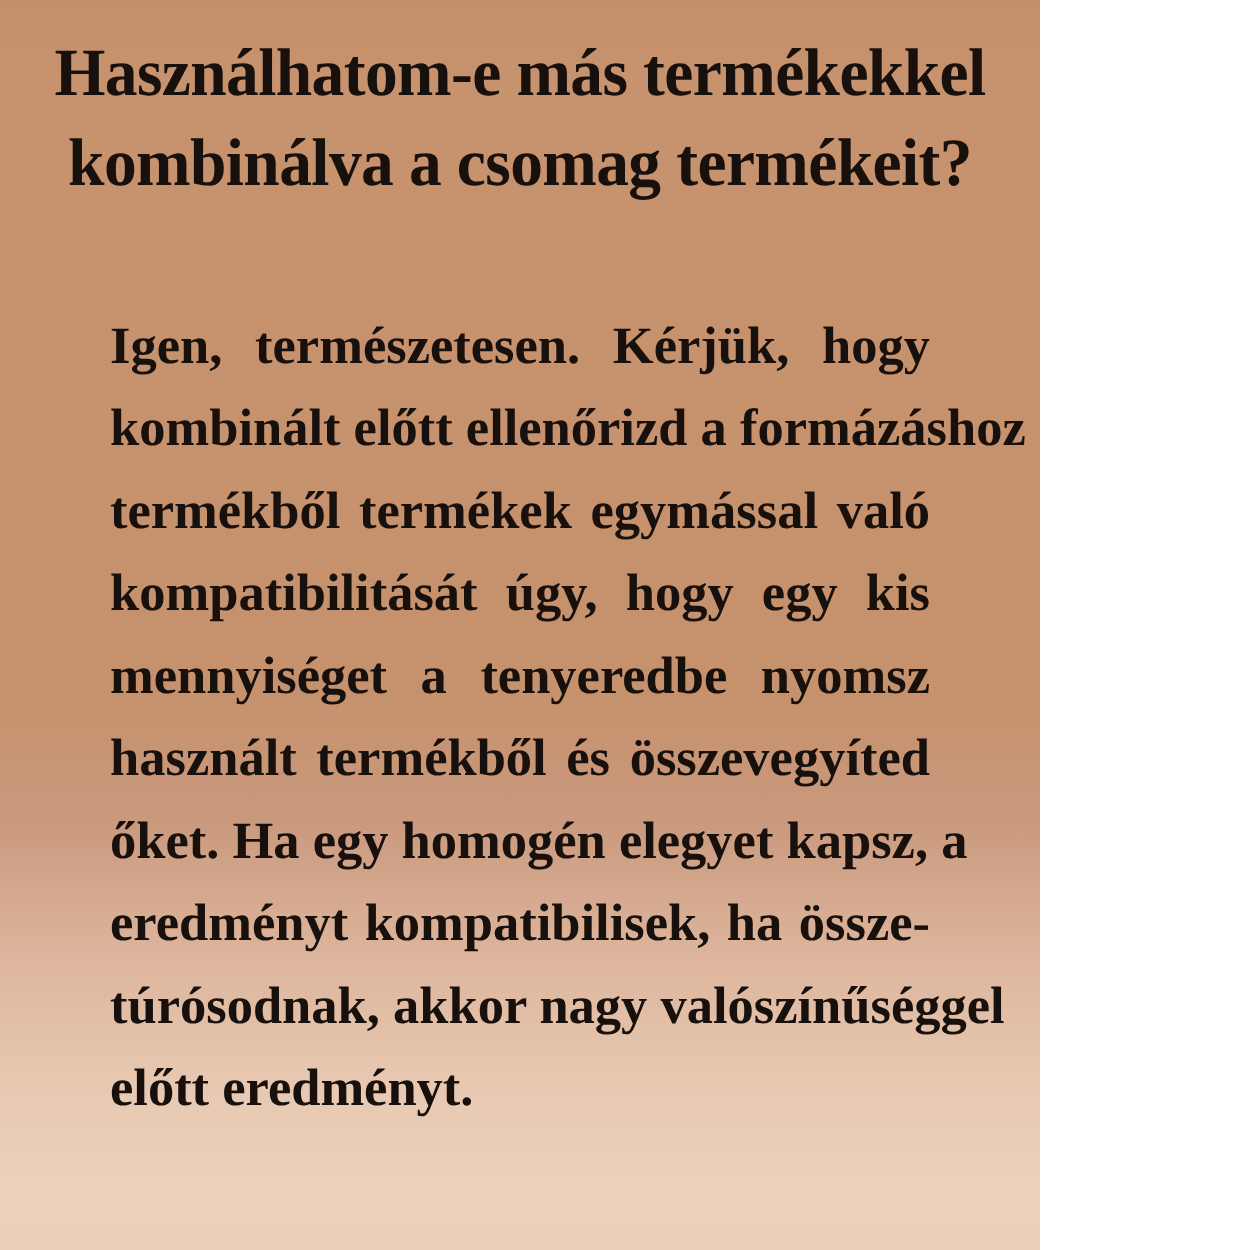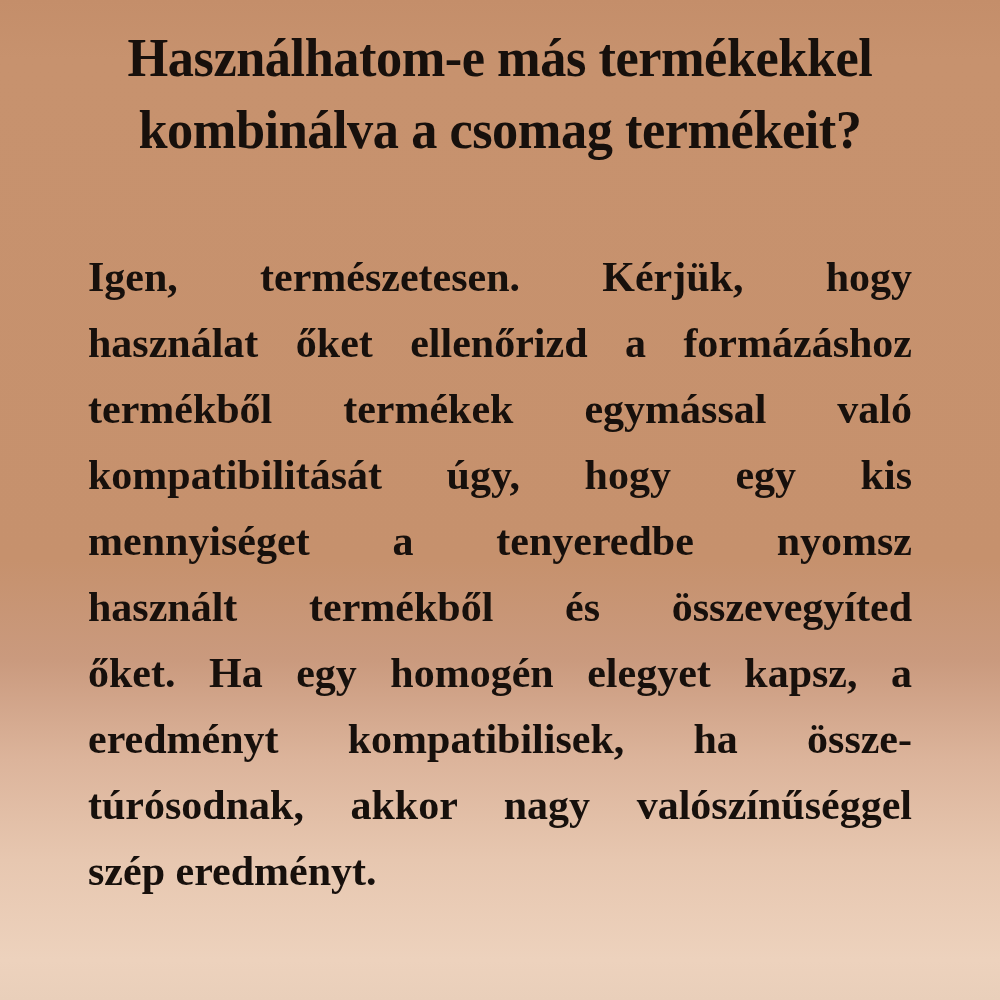--- a/index.html
+++ b/index.html
@@ -6,21 +6,21 @@
     margin: 0;
     padding: 0;
   }
   body {
     width: 1000px;
     height: 1000px;
     overflow: hidden;
     font-family: "Liberation Serif", "DejaVu Serif", serif;
   }
   .page {
-    width: 1000px;
+    width: 832px;
     height: 1000px;
     background: linear-gradient(to bottom,
       #c48e6a 0%,
       #c7926e 6%,
       #c6916d 56%,
       #ca9a7e 66%,
       #dcb49b 76%,
       #e7c7b0 86%,
       #edd2bd 96%,
       #e9cfba 100%);
@@ -62,24 +62,24 @@
 
 <div class="page">
 
   <div class="title">
     <div class="t-line">Használhatom-e más termékekkel</div>
     <div class="t-line">kombinálva a csomag termékeit?</div>
   </div>
 
   <div class="body-text">
     <div class="b-line">Igen, természetesen. Kérjük, hogy</div>
-    <div class="b-line">használat őket ellenőrizd a formázáshoz</div>
+    <div class="b-line">kombinált előtt ellenőrizd a formázáshoz</div>
     <div class="b-line">termékből termékek egymással való</div>
     <div class="b-line">kompatibilitását úgy, hogy egy kis</div>
     <div class="b-line">mennyiséget a tenyeredbe nyomsz</div>
     <div class="b-line">használt termékből és összevegyíted</div>
     <div class="b-line">őket. Ha egy homogén elegyet kapsz, a</div>
     <div class="b-line">eredményt kompatibilisek, ha össze-</div>
     <div class="b-line">túrósodnak, akkor nagy valószínűséggel</div>
-    <div class="b-line last">szép eredményt.</div>
+    <div class="b-line last">előtt eredményt.</div>
   </div>
 
 </div>
 
 </body></html>

